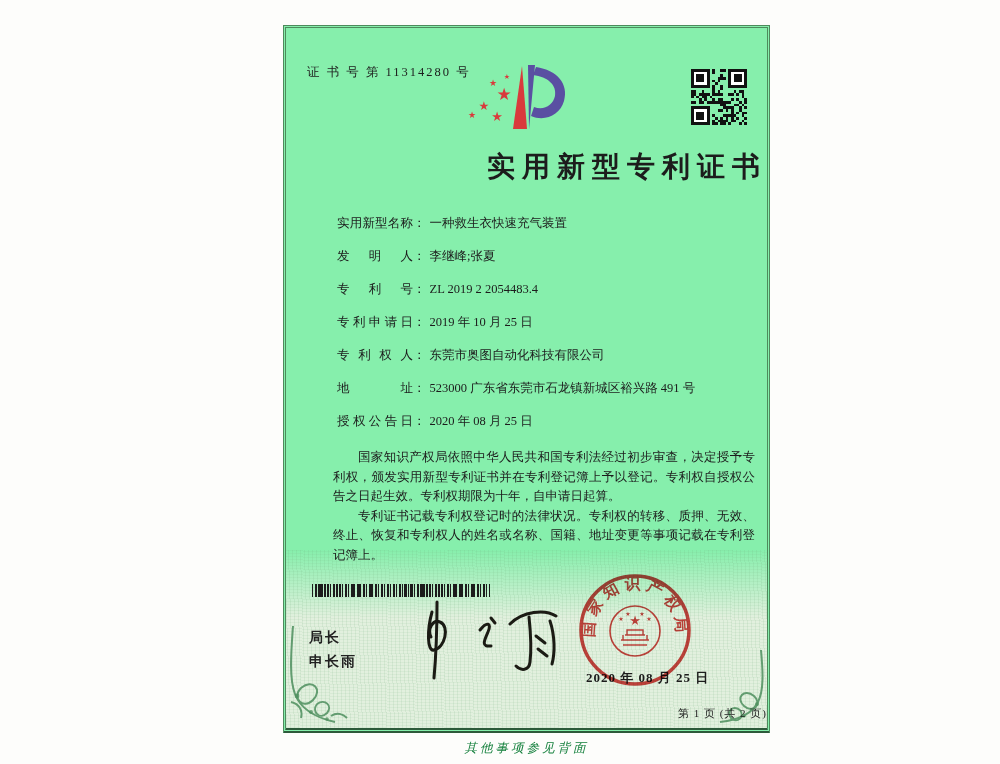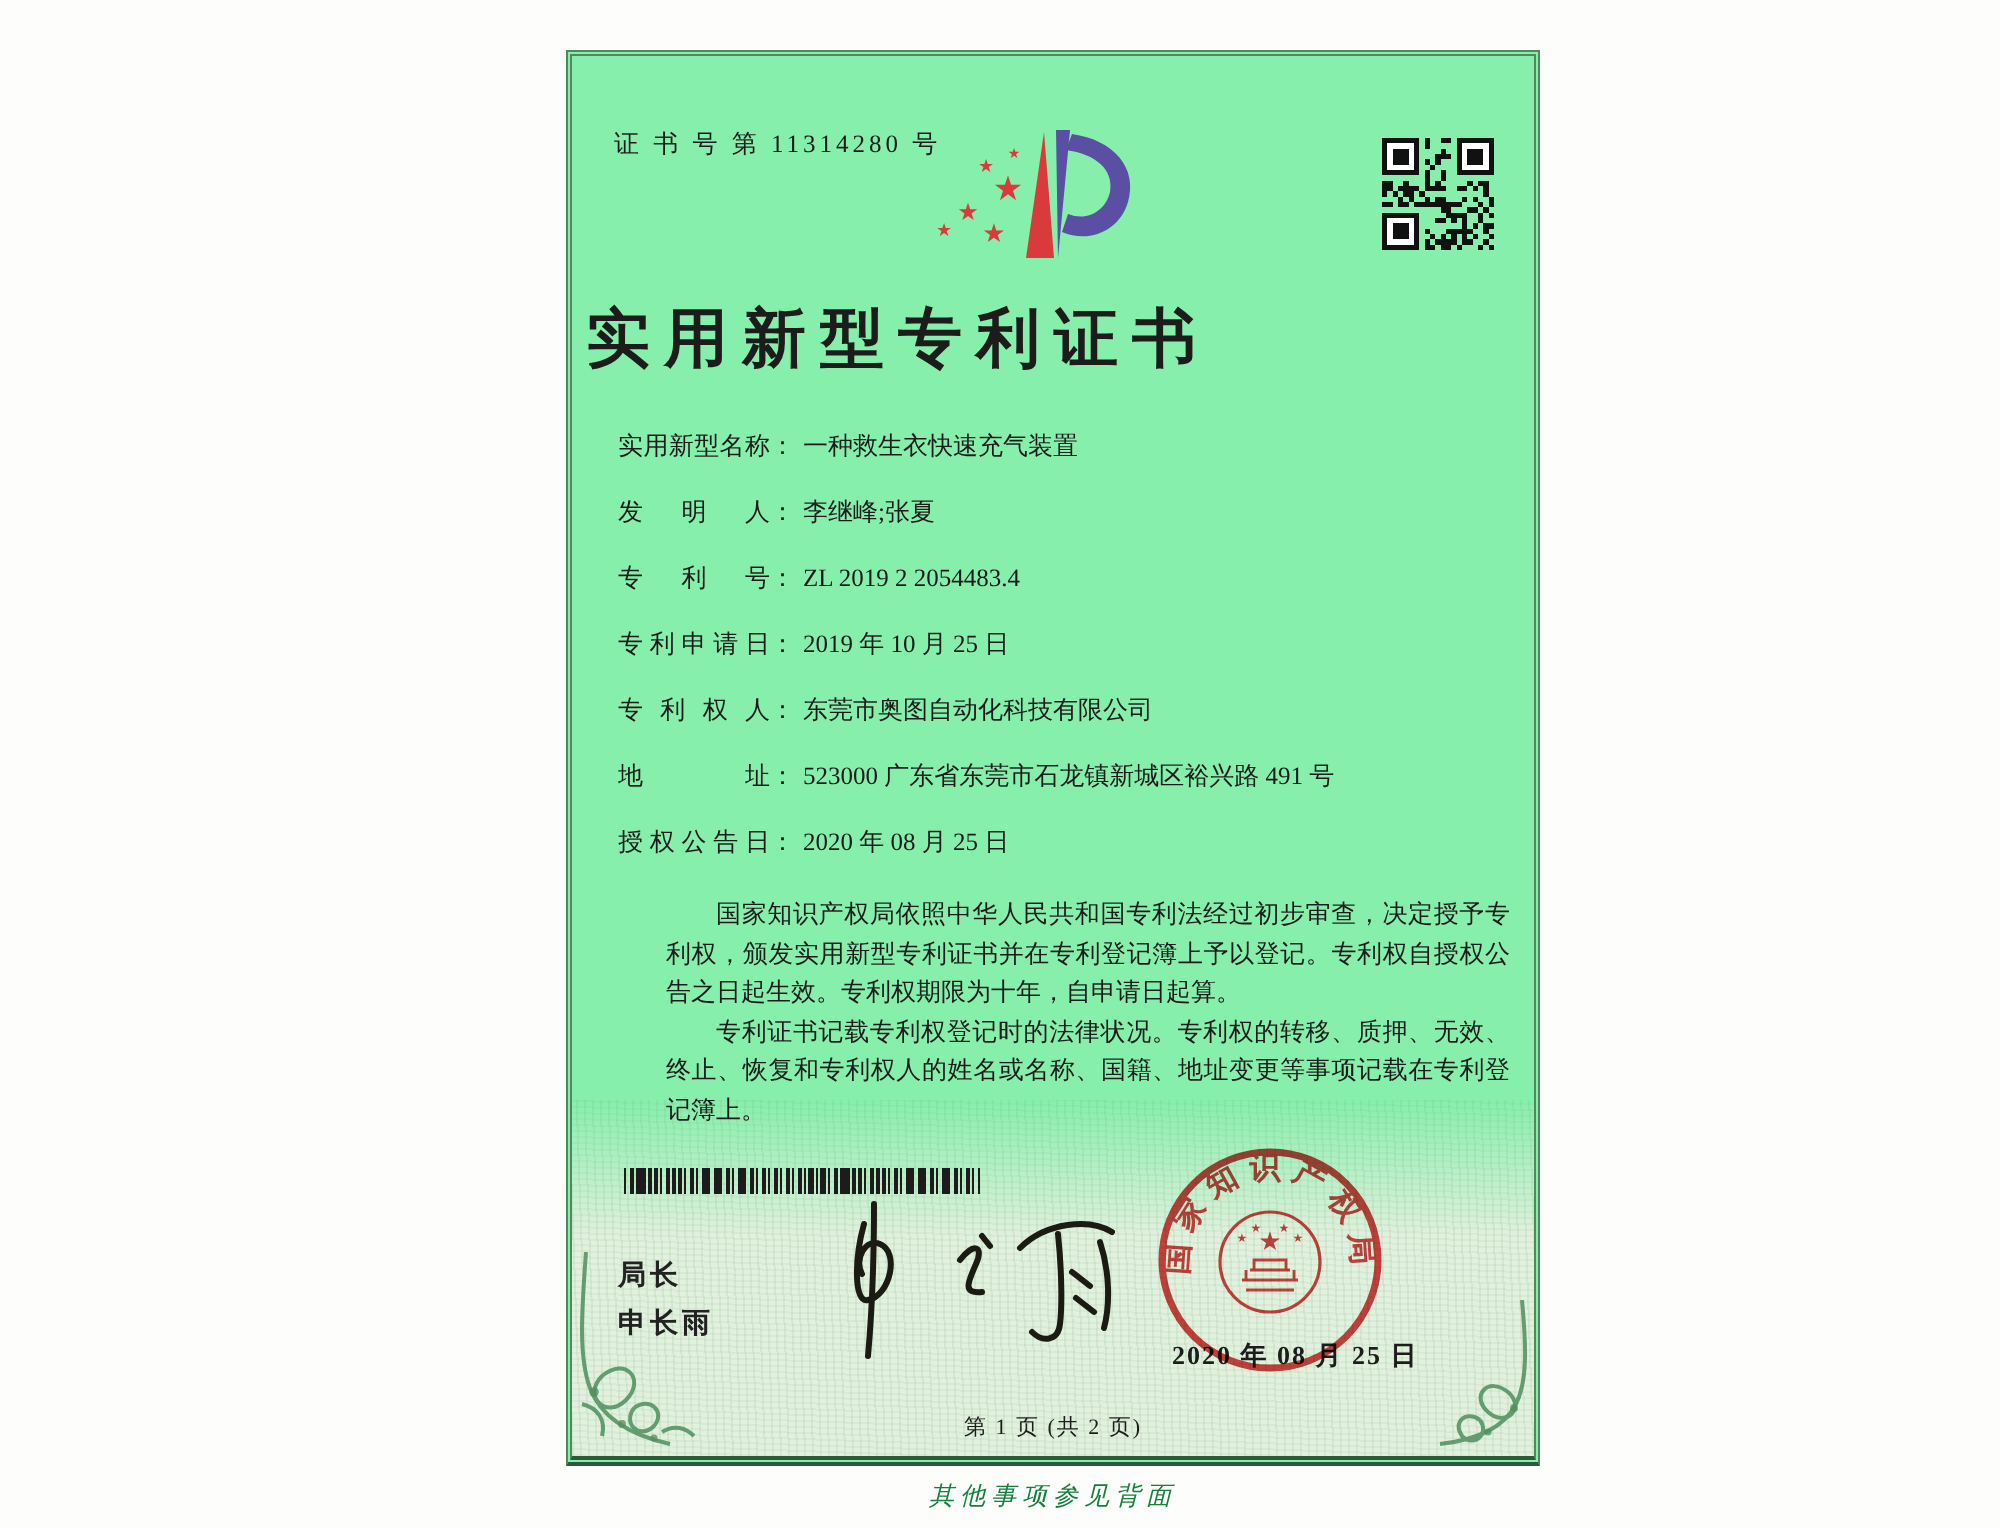--- a/index.html
+++ b/index.html
@@ -25,43 +25,43 @@
     position:absolute;left:0;bottom:0;width:100%;height:178px;
     background:
       repeating-linear-gradient(88deg, rgba(110,170,120,0.13) 0 1px, transparent 1px 4px),
       repeating-linear-gradient(2deg, rgba(120,180,130,0.10) 0 1px, transparent 1px 3px),
       linear-gradient(180deg, rgba(226,240,222,0) 0%, var(--band-green) 38%, var(--band-green) 100%);
   }
   .cert-no{position:absolute;left:21px;top:36px;font-size:12.5px;letter-spacing:2px;}
   .logo{position:absolute;left:173px;top:30px;width:112px;height:80px;}
   .qr{position:absolute;left:405px;top:41px;width:56px;height:56px;}
   .title{
-    position:absolute;left:0;top:120px;width:100%;text-align:left;
-    font-size:32px;font-weight:bold;letter-spacing:7px;text-indent:7px;
+    position:absolute;left:0;top:120px;width:100%;text-align:right;
+    font-size:28px;font-weight:bold;letter-spacing:7px;text-indent:7px;
   }
   .fields{position:absolute;left:23px;top:185px;width:445px;font-size:12.5px;}
-  .frow{height:20px;line-height:20px;margin-bottom:13px;position:relative;white-space:nowrap;}
+  .frow{height:20px;line-height:20px;margin-bottom:13px;position:relative;white-space:nowrap;margin-left:28px;}
   .lbl{display:inline-block;width:76px;text-align:justify;text-align-last:justify;vertical-align:top;}
   .colon{display:inline-block;margin-right:4px;}
   .grant2{position:absolute;left:165px;top:0;}
   .grant2 .lbl{width:64px;}
   .paras{position:absolute;left:15px;top:420px;width:454px;}
   .paras p{font-size:12.5px;line-height:19.5px;text-indent:2em;text-align:justify;margin-left:32px;}
   .barcode{
     position:absolute;left:26px;top:556px;width:178px;height:13px;
     background:
       repeating-linear-gradient(90deg,#1c1c1c 0 1px,transparent 1px 3px,#1c1c1c 3px 5px,transparent 5px 6px),
       repeating-linear-gradient(90deg,transparent 0 7px,#1c1c1c 7px 9px,transparent 9px 13px,#1c1c1c 13px 14px,transparent 14px 17px);
   }
   .signer{position:absolute;left:23px;top:597px;font-family:"Liberation Sans","DejaVu Sans",sans-serif;
     font-size:14px;font-weight:600;line-height:24px;letter-spacing:2px;color:#222;}
   .signature{position:absolute;left:118px;top:568px;width:170px;height:88px;}
   .seal{position:absolute;left:290px;top:543px;width:118px;height:118px;opacity:.88;mix-blend-mode:multiply;}
   .seal-date{position:absolute;left:300px;top:641px;font-size:13px;font-weight:bold;letter-spacing:1px;}
-  .page-num{position:absolute;left:0;bottom:7px;width:100%;text-align:center;font-size:11px;letter-spacing:1px;}
+  .page-num{position:absolute;left:0;bottom:7px;width:100%;text-align:right;font-size:11px;letter-spacing:1px;}
   .back-note{position:absolute;left:283px;top:740px;width:487px;text-align:center;
     font-size:12.5px;font-style:italic;letter-spacing:3px;color:#15803d;}
   .orn{position:absolute;pointer-events:none;}
   .orn-bl{left:1px;bottom:4px;width:62px;height:98px;}
   .orn-br{right:1px;bottom:4px;width:52px;height:74px;transform:scaleX(-1);}
 </style>
 </head>
 <body>
 
 <div class="canvas">

